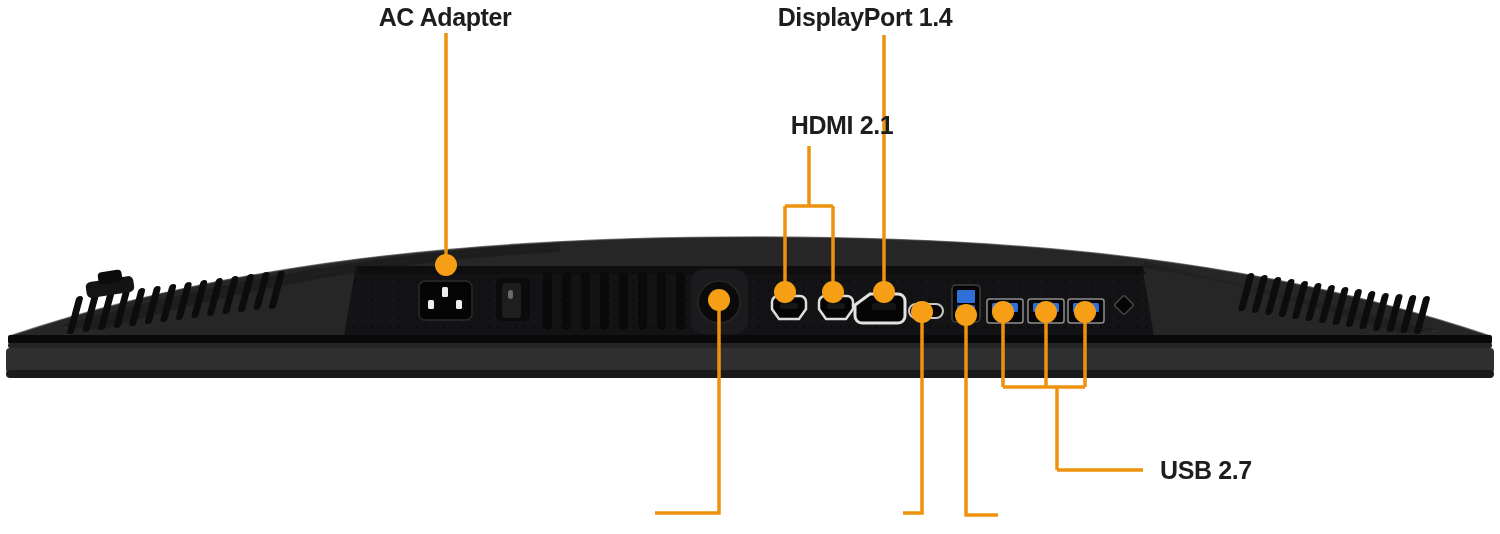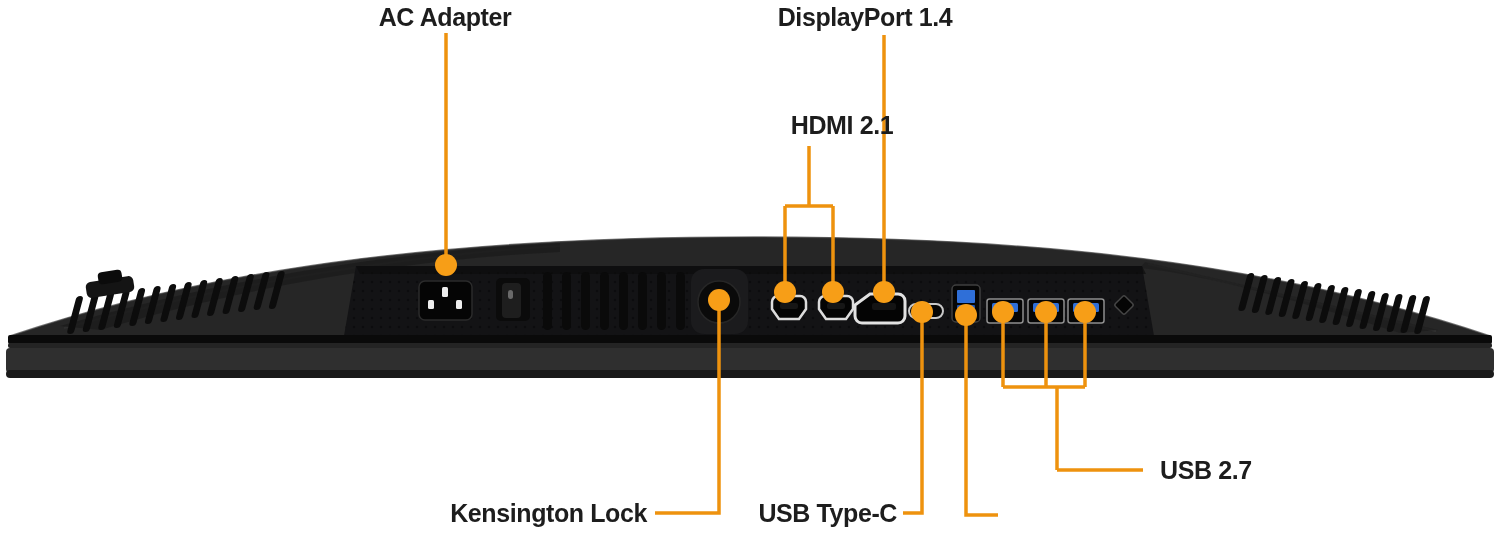--- a/index.html
+++ b/index.html
@@ -210,16 +210,14 @@
       <path class="cl" d="M1003 312 V387 M1046 312 V387 M1085 312 V387 M1003 387 H1085 M1057 387 V470 M1057 470 H1143"></path>
       <circle class="cd" cx="1003" cy="312" r="11"></circle>
       <circle class="cd" cx="1046" cy="312" r="11"></circle>
       <circle class="cd" cx="1085" cy="312" r="11"></circle>
     </g>
   </svg>
 
   <div class="lbl anchor-c" style="left:445px;top:4px;">AC Adapter</div>
   <div class="lbl anchor-c" style="left:865px;top:4px;text-align:right;">DisplayPort 1.4</div>
   <div class="lbl anchor-c" style="left:810px;top:112px;margin-left:32px;">HDMI 2.1</div>
-  <div class="lbl anchor-r" style="left:647px;top:500px;">Kensington Lock</div>
-  <div class="lbl anchor-r" style="left:897px;top:500px;">USB Type-C</div>
   <div class="lbl" style="left:1160px;top:457px;">USB 2.7</div>
 </div>
 
 </body></html>

